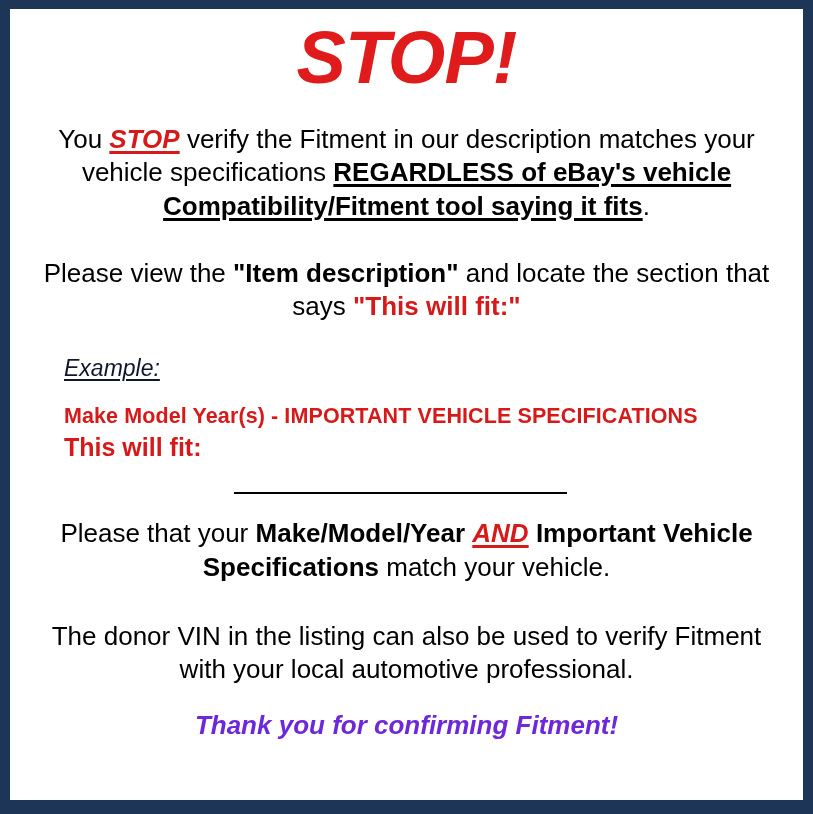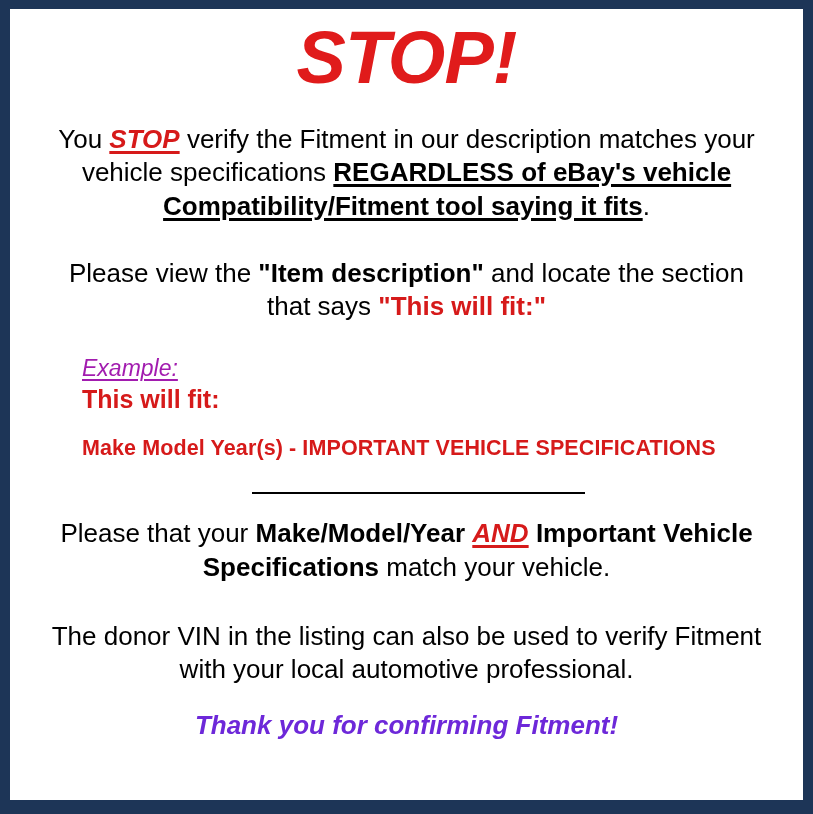--- a/index.html
+++ b/index.html
@@ -23,21 +23,21 @@
     border-left: 10px solid #1d3557;
     border-right: 10px solid #1d3557;
     border-bottom: 14px solid #1d3557;
     position: relative;
   }
 
   .inner {
     box-sizing: border-box;
     width: 100%;
     height: 100%;
-    padding: 0 25px;
+    padding: 0 7px;
     position: relative;
   }
 
   
   #stop-title {
     text-align: center;
     color: #e01b1b;
     font-weight: bold;
     font-style: italic;
     font-size: 74px;
@@ -96,21 +96,21 @@
   }
   .blackbold { font-weight: bold; color: #000; }
 
   
   #example-block {
     margin-top: 32px;
     padding-left: 47px;
     text-align: left;
   }
   #example-label {
-    color: #a21caf;
+    color: #0f172a;
     font-style: italic;
     font-size: 23px;
     line-height: 1.18;
     text-decoration: underline;
     text-underline-offset: 3px;
     text-decoration-thickness: 2px;
     display: inline-block;
   }
   #example-willfit {
     color: #d61a1a;
@@ -172,22 +172,22 @@
     </p>
 
     <p class="para" id="para-view">
       <span>Please view the </span><span class="blackbold">"Item description"</span><span> and locate the section that says </span><span class="redbold">"This will fit:"</span>
     </p>
 
     <div id="example-block">
       <div>
         <span id="example-label">Example:</span>
       </div>
+      <div id="example-spec">Make Model Year(s) - IMPORTANT VEHICLE SPECIFICATIONS</div>
       <div id="example-willfit">This will fit:</div>
-      <div id="example-spec">Make Model Year(s) - IMPORTANT VEHICLE SPECIFICATIONS</div>
     </div>
 
     <div id="divider-wrap">
       <hr id="divider-rule">
     </div>
 
     <p class="para" id="para-confirm">
       <span>Please that your </span><span class="blackbold">Make/Model/Year</span><span> </span><span class="redbold-iu">AND</span><span> </span><span class="blackbold">Important Vehicle Specifications</span><span> match your vehicle.</span>
     </p>
 

